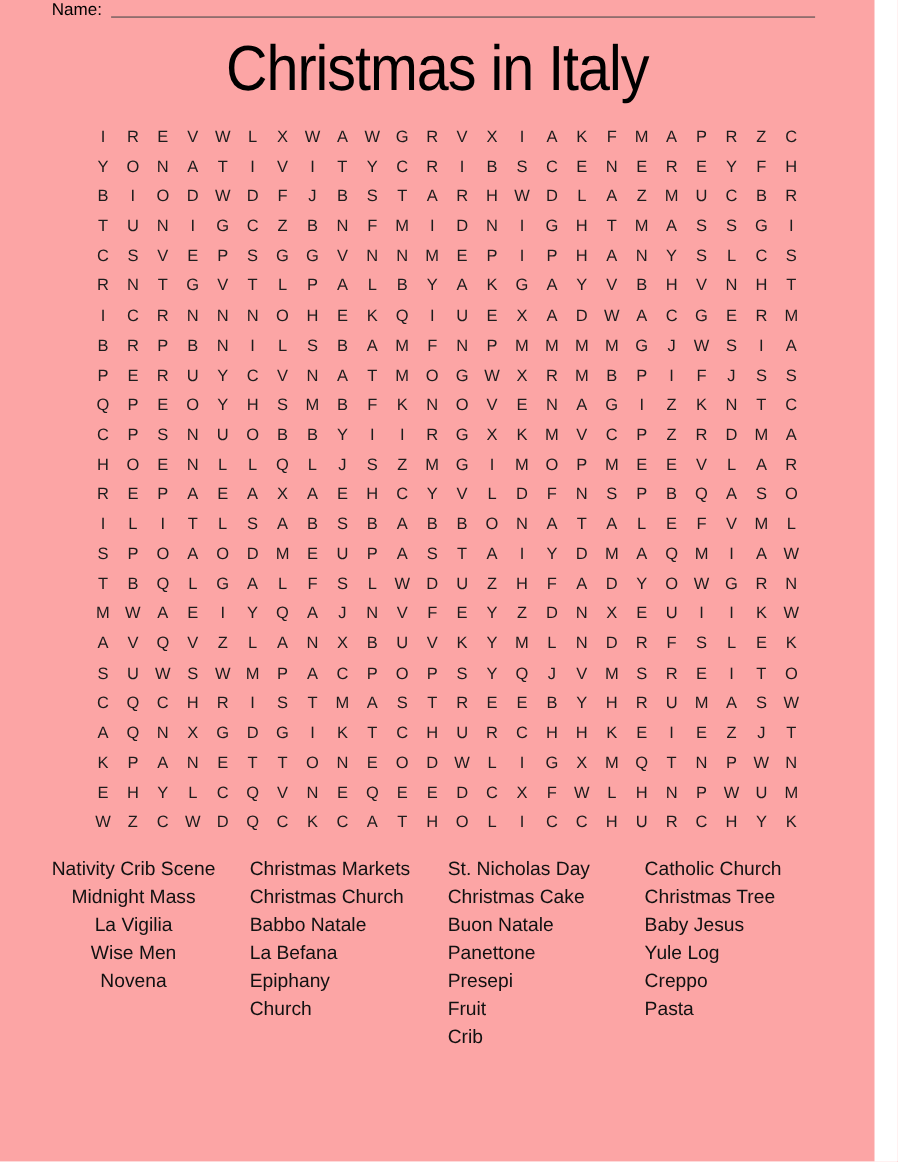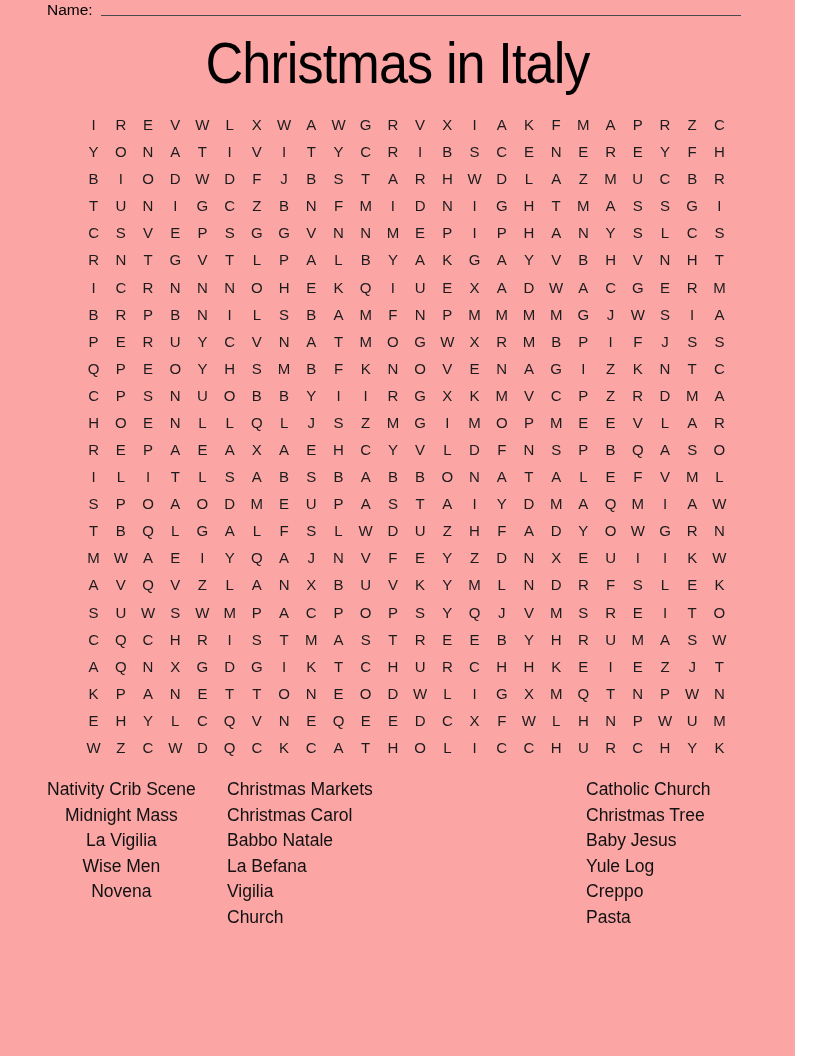--- a/index.html
+++ b/index.html
@@ -672,25 +672,34 @@
 
   <div class="word-col word-col-1">
       <div class="word">Nativity Crib Scene</div>
       <div class="word">Midnight Mass</div>
       <div class="word">La Vigilia</div>
       <div class="word">Wise Men</div>
       <div class="word">Novena</div>
     </div>
   <div class="word-col word-col-2">
       <div class="word">Christmas Markets</div>
-      <div class="word">Christmas Carol</div>
+      <div class="word">Christmas Church</div>
       <div class="word">Babbo Natale</div>
       <div class="word">La Befana</div>
-      <div class="word">Vigilia</div>
+      <div class="word">Epiphany</div>
       <div class="word">Church</div>
+    </div>
+  <div class="word-col word-col-3">
+      <div class="word">St. Nicholas Day</div>
+      <div class="word">Christmas Cake</div>
+      <div class="word">Buon Natale</div>
+      <div class="word">Panettone</div>
+      <div class="word">Presepi</div>
+      <div class="word">Fruit</div>
+      <div class="word">Crib</div>
     </div>
   <div class="word-col word-col-4">
       <div class="word">Catholic Church</div>
       <div class="word">Christmas Tree</div>
       <div class="word">Baby Jesus</div>
       <div class="word">Yule Log</div>
       <div class="word">Creppo</div>
       <div class="word">Pasta</div>
     </div>
 

